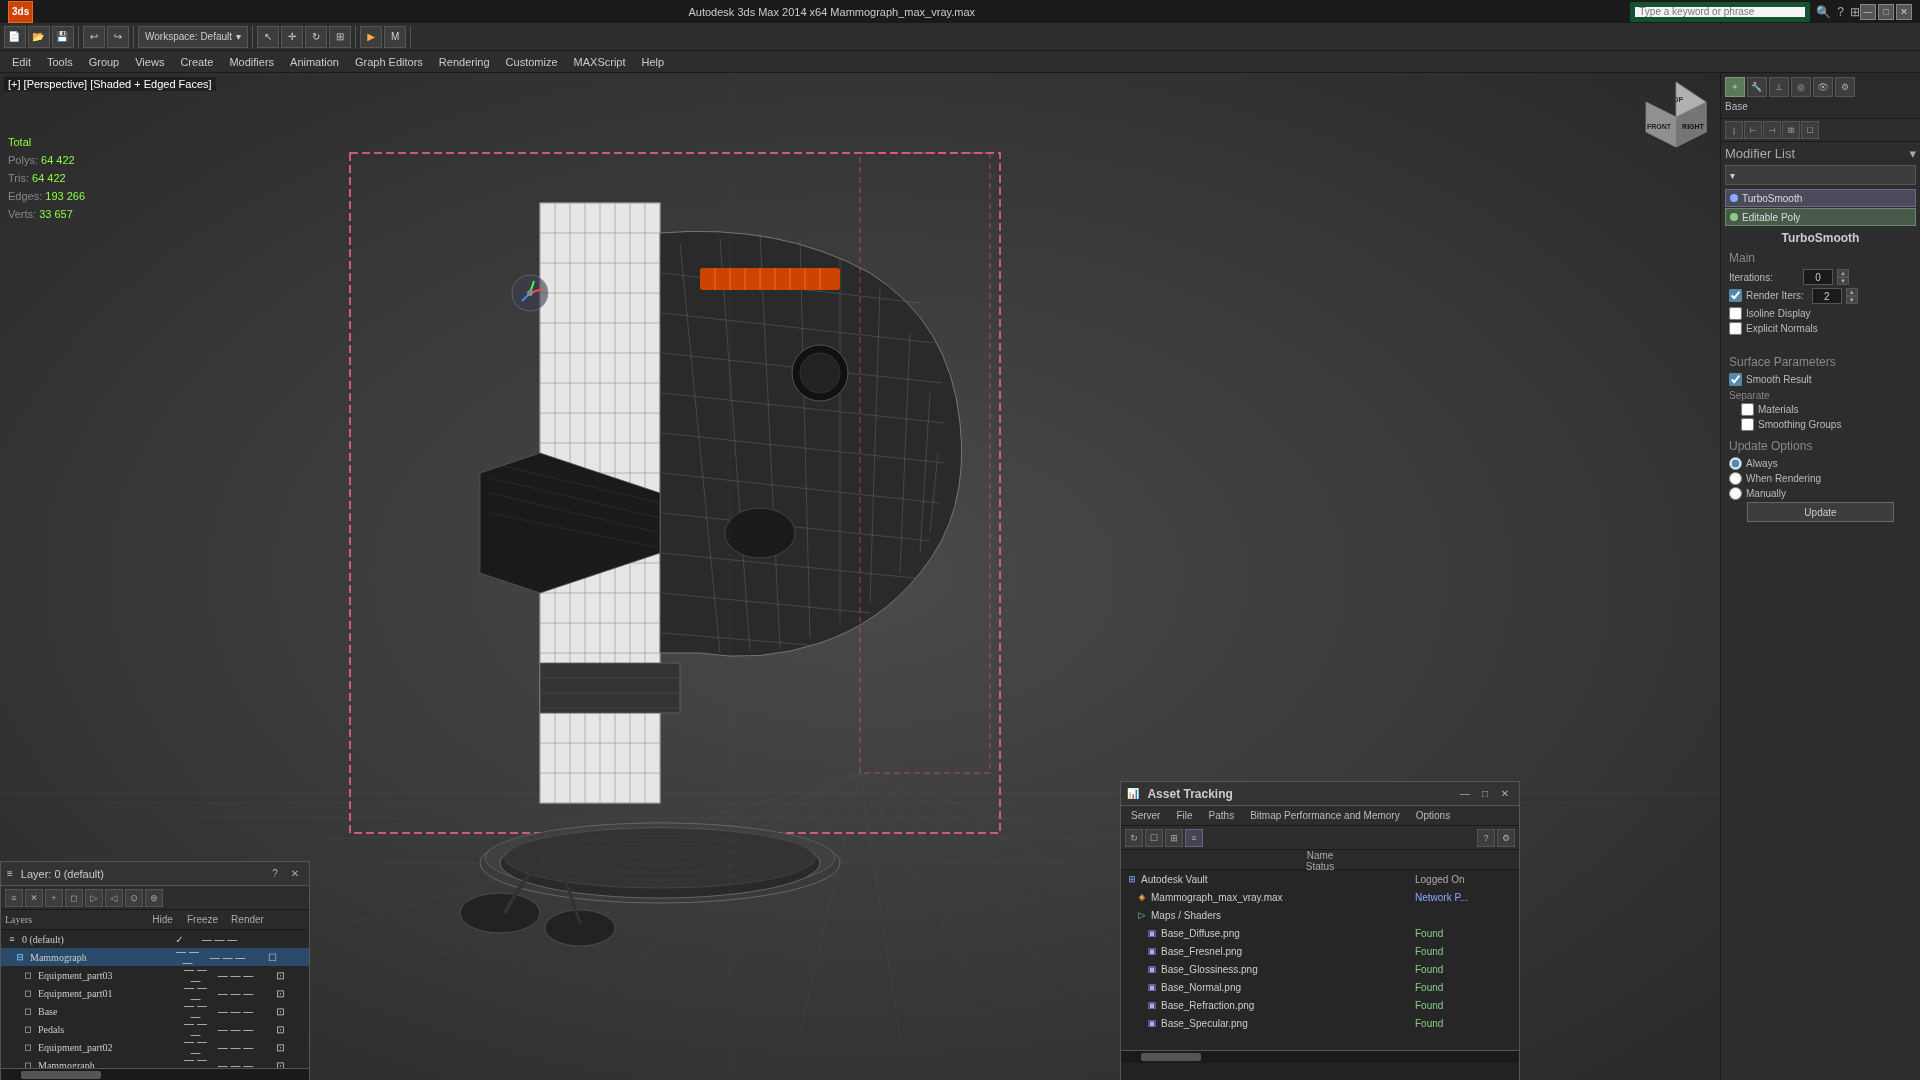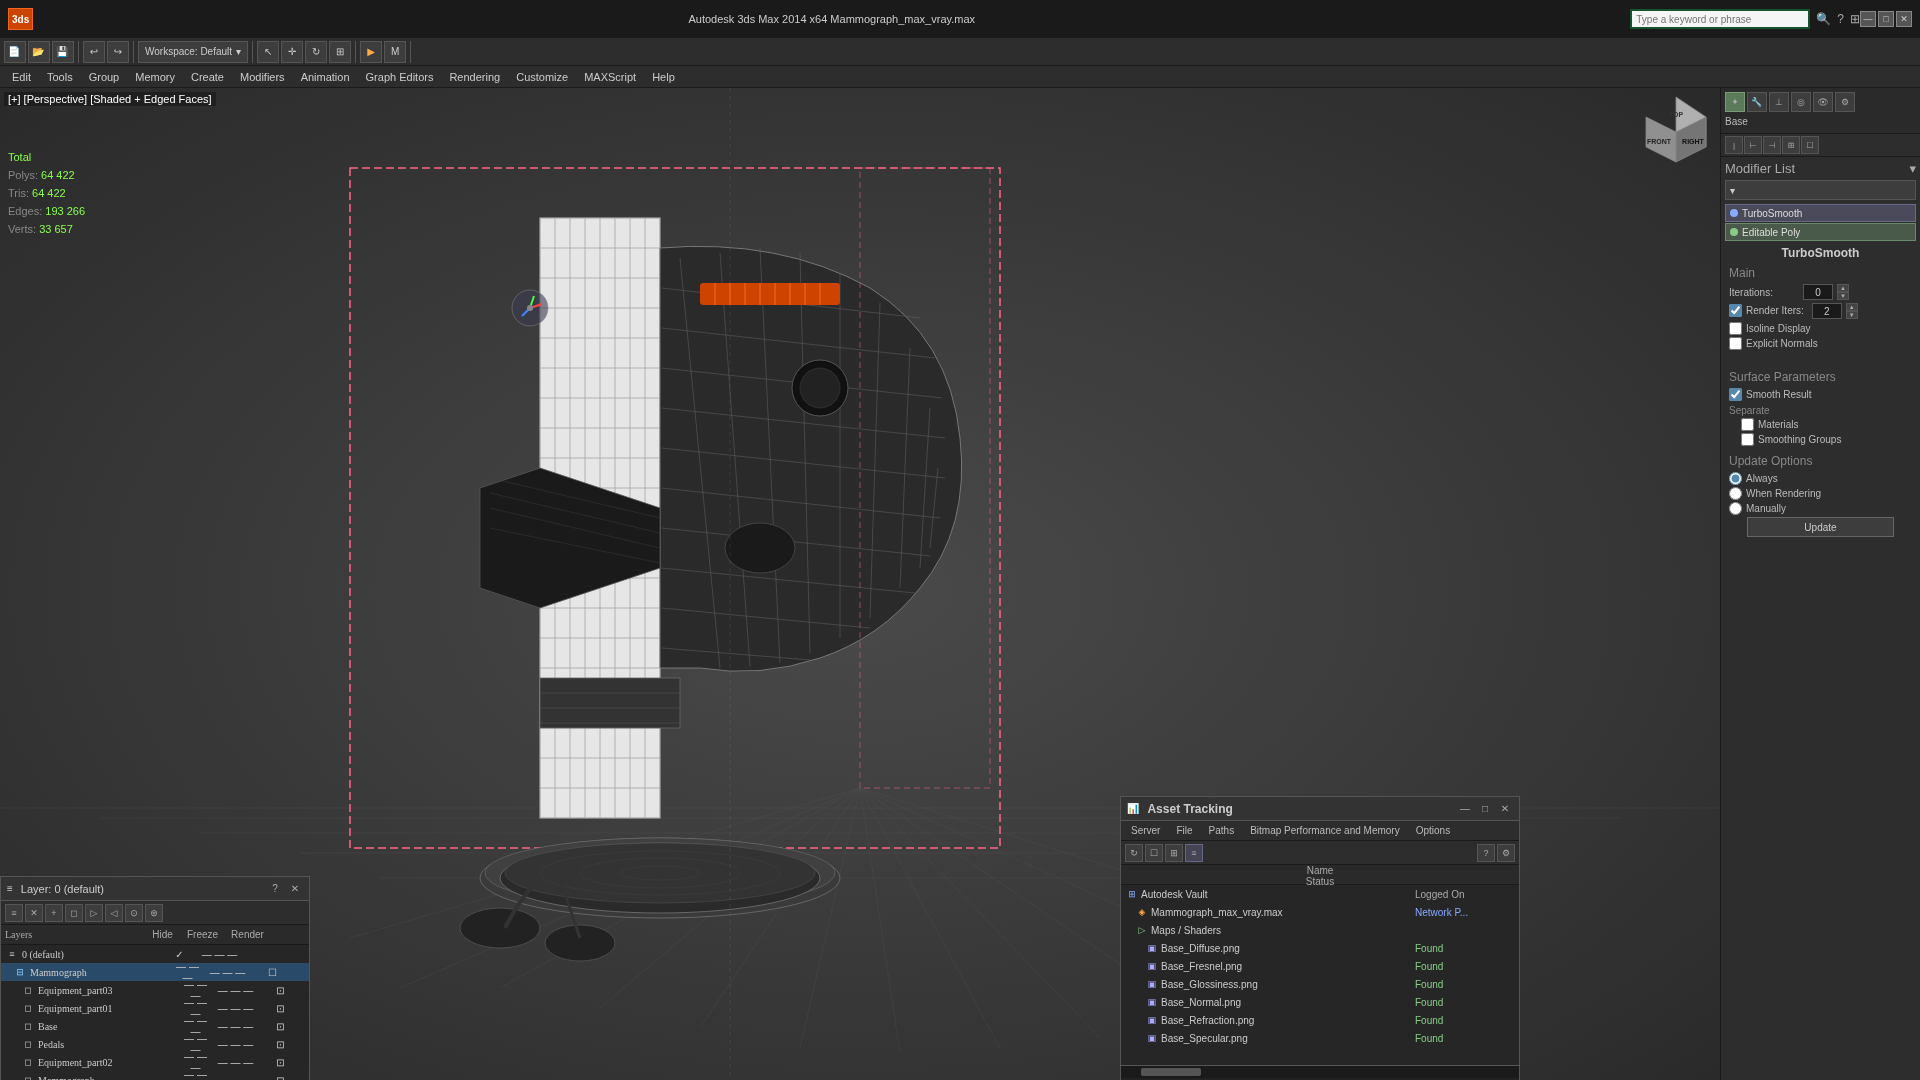--- a/index.html
+++ b/index.html
@@ -9,21 +9,21 @@
       background: #3a3a3a;
       font-family: Arial, sans-serif;
       font-size: 11px;
       color: #cccccc;
       overflow: hidden;
     }
 
     
     #title-bar {
       width: 100%;
-      height: 38px;
+      height: 23px;
       background: #1a1a1a;
       display: flex;
       align-items: center;
       justify-content: space-between;
       padding: 0 8px;
       color: #cccccc;
       font-size: 11px;
     }
     #title-bar .left-controls {
       display: flex;
@@ -85,21 +85,21 @@
       align-items: center;
       padding: 0 6px;
       cursor: pointer;
       font-size: 10px;
       color: #ccc;
       gap: 4px;
     }
     .search-box {
       height: 20px;
       background: #f5f5f5;
-      border: 2px solid #14532d;
+      border: 5px solid #14532d;
       padding: 0 4px;
       font-size: 10px;
       color: #333;
       width: 180px;
     }
 
     
     #menu-bar {
       width: 100%;
       height: 22px;
@@ -665,21 +665,21 @@
   <div class="tb-btn" title="Render" style="color:#ffaa44;">▶</div>
   <div class="tb-btn" title="Material Editor">M</div>
   <div class="tb-separator"></div>
   <div style="flex:1;"></div>
 </div>
 
 <div id="menu-bar">
   <div class="menu-item">Edit</div>
   <div class="menu-item">Tools</div>
   <div class="menu-item">Group</div>
-  <div class="menu-item">Memory</div>
+  <div class="menu-item">Views</div>
   <div class="menu-item">Create</div>
   <div class="menu-item">Modifiers</div>
   <div class="menu-item">Animation</div>
   <div class="menu-item">Graph Editors</div>
   <div class="menu-item">Rendering</div>
   <div class="menu-item">Customize</div>
   <div class="menu-item">MAXScript</div>
   <div class="menu-item">Help</div>
 </div>
 

